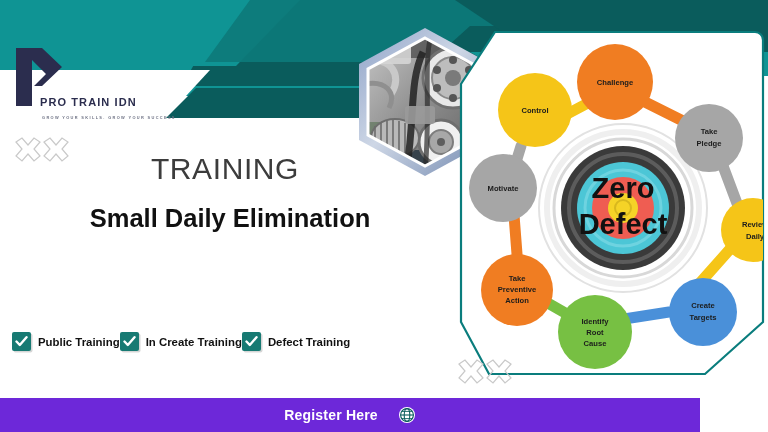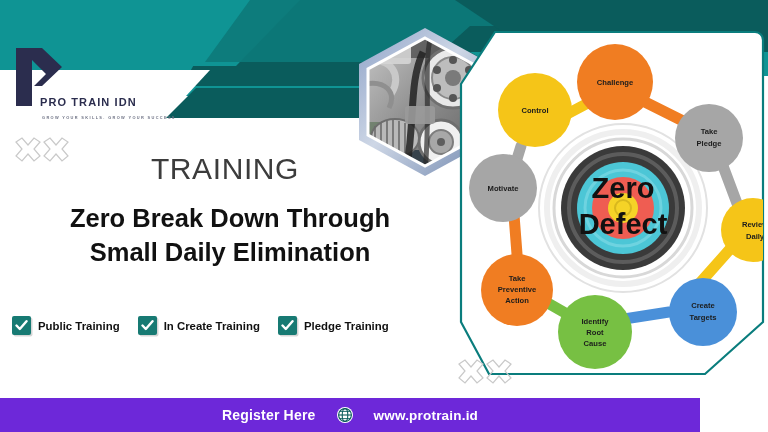--- a/index.html
+++ b/index.html
@@ -53,21 +53,21 @@
   }
   .main-title {
     position:absolute; left:10px; top:202px; width:440px;
     text-align:center;
     font-size:25.5px; font-weight:bold; line-height:1.33;
     color:#111111;
   }
   .main-title .line { display:block; white-space:nowrap; }
 
   
-  .options { position:absolute; left:12px; top:316px; display:flex; align-items:center; gap:18px; }
+  .options { position:absolute; left:12px; top:332px; display:flex; align-items:center; }
   .opt { display:flex; align-items:center; gap:7px; }
   .cbox {
     width:19px; height:19px; flex:none;
     background:#177a73; border-radius:2px;
     box-shadow:1.5px 1.5px 0 rgba(0,0,0,0.16);
     position:relative;
   }
   .cbox svg { position:absolute; left:3px; top:3px; }
   .opt-label { font-size:11.4px; font-weight:bold; color:#111; white-space:nowrap; }
 
@@ -260,21 +260,20 @@
     <svg width="62" height="34" viewBox="0 0 62 34">
       <g fill="none" stroke="#c9c9c9" stroke-width="1.2">
         <path d="M4 6 L10 2 L16 9 L22 2 L28 6 L22 13 L28 20 L22 25 L16 18 L10 25 L4 20 L10 13 Z"></path>
         <path d="M32 6 L38 2 L44 9 L50 2 L56 6 L50 13 L56 20 L50 25 L44 18 L38 25 L32 20 L38 13 Z"></path>
       </g>
     </svg>
   </div>
 
   <div class="training-kicker">TRAINING</div>
   <div class="main-title">
-    <span class="line">Zero Break Down Through</span>
     <span class="line">Small Daily Elimination</span>
   </div>
 
   <div class="options">
     <div class="opt">
       <div class="cbox">
         <svg width="13" height="13" viewBox="0 0 13 13">
           <path d="M1.5 6.5 L4.8 10 L11.5 2.2" fill="none" stroke="#ffffff" stroke-width="2.4" stroke-linecap="round" stroke-linejoin="round"></path>
         </svg>
       </div>
@@ -287,32 +286,31 @@
         </svg>
       </div>
       <span class="opt-label">In Create Training</span>
     </div>
     <div class="opt">
       <div class="cbox">
         <svg width="13" height="13" viewBox="0 0 13 13">
           <path d="M1.5 6.5 L4.8 10 L11.5 2.2" fill="none" stroke="#ffffff" stroke-width="2.4" stroke-linecap="round" stroke-linejoin="round"></path>
         </svg>
       </div>
-      <span class="opt-label">Pledge Training</span>
+      <span class="opt-label">Defect Training</span>
     </div>
   </div>
 
   <div class="footer">
     <span class="footer-cta">Register Here</span>
     <span class="globe">
       <svg width="18" height="18" viewBox="0 0 18 18">
         <circle cx="9" cy="9" r="8" fill="#ffffff"></circle>
         <circle cx="9" cy="9" r="6.4" fill="none" stroke="#0a5c5c" stroke-width="1.1"></circle>
         <ellipse cx="9" cy="9" rx="2.8" ry="6.4" fill="none" stroke="#0a5c5c" stroke-width="1.1"></ellipse>
         <line x1="2.6" y1="9" x2="15.4" y2="9" stroke="#0a5c5c" stroke-width="1.1"></line>
         <line x1="3.8" y1="5.4" x2="14.2" y2="5.4" stroke="#0a5c5c" stroke-width="0.9"></line>
         <line x1="3.8" y1="12.6" x2="14.2" y2="12.6" stroke="#0a5c5c" stroke-width="0.9"></line>
       </svg>
     </span>
-    <span class="footer-url">www.protrain.id</span>
   </div>
 
 </div>
 
 </body></html>

